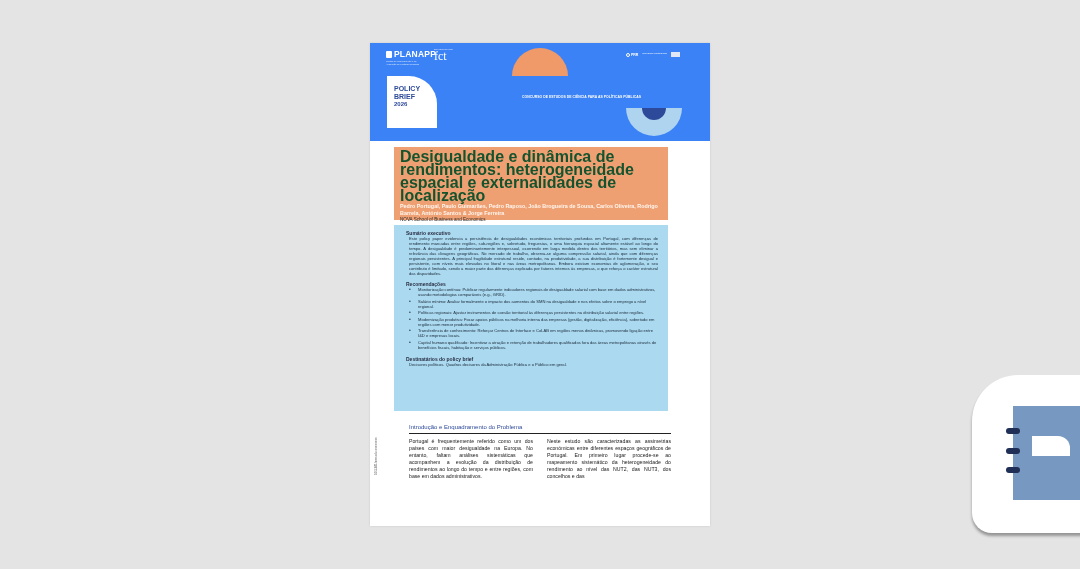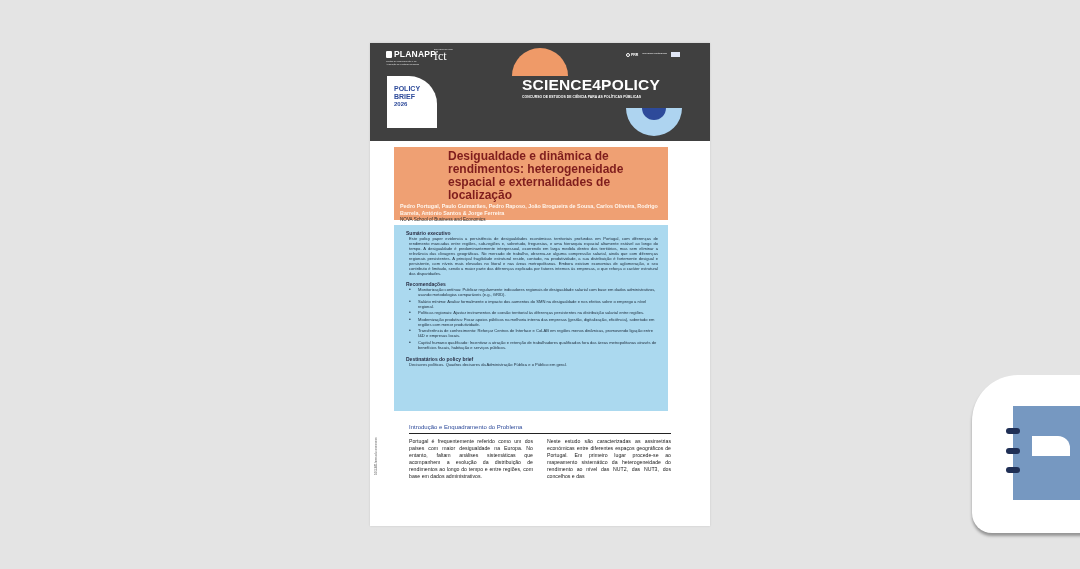--- a/index.html
+++ b/index.html
@@ -1,21 +1,21 @@
 <!DOCTYPE html>
 <html><head>
 <meta charset="utf-8">
 <style>
   * { box-sizing: border-box; margin: 0; padding: 0; }
   html, body { width: 1080px; height: 569px; overflow: hidden; }
   body { background: #e4e4e4; font-family: "Liberation Sans", sans-serif; position: relative; }
 
   .page { position: absolute; left: 370px; top: 43px; width: 340px; height: 483px; background: #fff; overflow: hidden; box-shadow: 0 0 2px rgba(0,0,0,0.12); }
 
-  .header { position: absolute; left: 0; top: 0; width: 340px; height: 98px; background: #404040; overflow: hidden; padding-left: 20px; }
+  .header { position: absolute; left: 0; top: 0; width: 340px; height: 98px; background: #3b82f6; overflow: hidden; padding-left: 20px; }
   .planapp { position: absolute; left: 16px; top: 6px; color: #fff; }
   .planapp .logo { display: flex; align-items: center; font-weight: bold; font-size: 8.5px; letter-spacing: 0.2px; }
   .planapp .logo .mark { width: 6px; height: 7px; background: #fff; margin-right: 2px; border-radius: 1px; }
   .planapp .sub { font-size: 2.4px; opacity: 0.85; margin-top: 1px; line-height: 3px; width: 40px; }
   .fct { position: absolute; left: 64px; top: 5px; color: #fff; }
   .fct .small { font-size: 2.5px; opacity: 0.85; }
   .fct .big { font-size: 12px; font-family: "Liberation Serif", serif; line-height: 10px; }
   .partners { position: absolute; right: 30px; top: 9px; display: flex; gap: 4px; align-items: center; color: #fff; font-size: 3.5px; font-weight: bold; }
   .partners .p1 { display: flex; align-items: center; gap: 1px; }
   .partners .p1 .ring { width: 4px; height: 4px; border-radius: 50%; border: 1px solid #fff; }
@@ -26,21 +26,21 @@
   .policy-badge div { font-weight: bold; font-size: 7px; line-height: 8px; }
   .policy-badge .yr { font-size: 6px; line-height: 7px; }
 
   .semi-orange { position: absolute; left: 142px; top: 5px; width: 56px; height: 28px; background: #ef9a68; border-radius: 28px 28px 0 0; }
   .semi-blue { position: absolute; left: 256px; top: 65px; width: 56px; height: 28px; background: #aed4f0; border-radius: 0 0 28px 28px; }
   .semi-blue::after { content: ""; position: absolute; left: 16px; top: 0; width: 24px; height: 12px; background: #2d4a9a; border-radius: 0 0 12px 12px; }
   .s4p { position: absolute; left: 152px; top: 33px; color: #fff; font-weight: bold; font-size: 15.5px; letter-spacing: 0.2px; }
   .s4p-sub { position: absolute; left: 152px; top: 52px; color: #fff; font-size: 3.4px; font-weight: bold; letter-spacing: 0.05px; }
 
   .title-box { position: absolute; left: 24px; top: 104px; width: 274px; height: 73px; background: #efa073; padding: 3px 6px; }
-  .title-box h1 { font-size: 12px; line-height: 13px; color: #7f1d1d; font-weight: bold; margin-left: 48px; }
+  .title-box h1 { font-size: 16px; line-height: 13px; color: #14532d; font-weight: bold; }
   .title-box .authors { font-size: 5.4px; line-height: 7px; color: #fff6ee; font-weight: bold; margin-top: 1px; }
   .title-box .affil { font-size: 4.6px; color: #2b2b2b; line-height: 6px; }
 
   .summary-box { position: absolute; left: 24px; top: 182px; width: 274px; height: 186px; background: #abd9ef; padding: 5px 10px 4px 12px; color: #1c2a3a; }
   .summary-box h3 { font-size: 5px; font-weight: bold; color: #2a2f45; line-height: 6px; }
   .summary-box p { font-size: 4.1px; line-height: 5px; text-align: justify; margin-left: 3px; }
   .summary-box ul { list-style: none; margin-left: 3px; }
   .summary-box li { position: relative; padding-left: 9px; font-size: 4.1px; line-height: 5px; margin-bottom: 1.5px; }
   .summary-box li::before { content: "•"; position: absolute; left: 0; top: 0; font-size: 5px; }
   .sec-gap { height: 5px; }
@@ -84,21 +84,20 @@
 
     <div class="semi-orange"></div>
     <div class="semi-blue"></div>
 
     <div class="policy-badge">
       <div>POLICY</div>
       <div>BRIEF</div>
       <div class="yr">2026</div>
     </div>
 
-    <div class="s4p">SCIENCE4POLICY</div>
     <div class="s4p-sub">CONCURSO DE ESTUDOS DE CIÊNCIA PARA AS POLÍTICAS PÚBLICAS</div>
   </div>
 
   <div class="title-box">
     <h1>Desigualdade e dinâmica de rendimentos: heterogeneidade espacial e externalidades de localização</h1>
     <div class="authors">Pedro Portugal, Paulo Guimarães, Pedro Raposo, João Brogueira de Sousa, Carlos Oliveira, Rodrigo Barrela, António Santos &amp; Jorge Ferreira</div>
     <div class="affil">NOVA School of Business and Economics</div>
   </div>
 
   <div class="summary-box">

